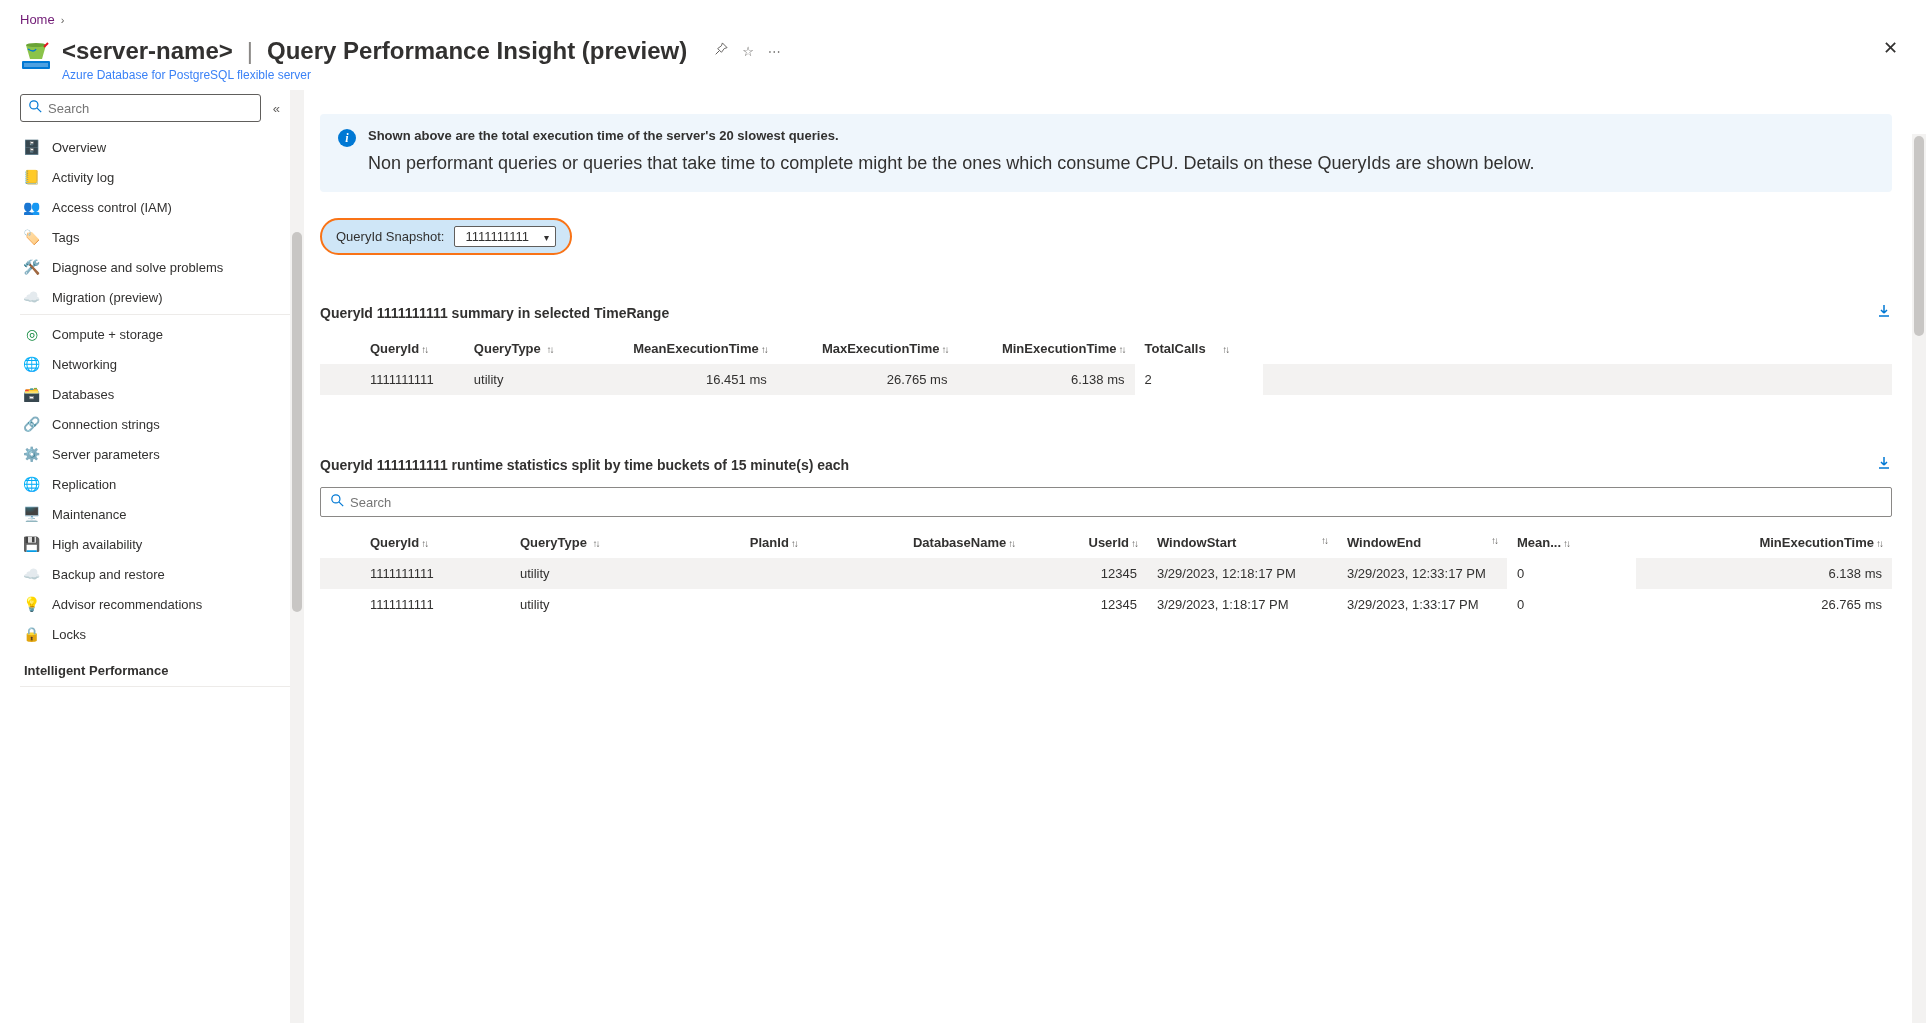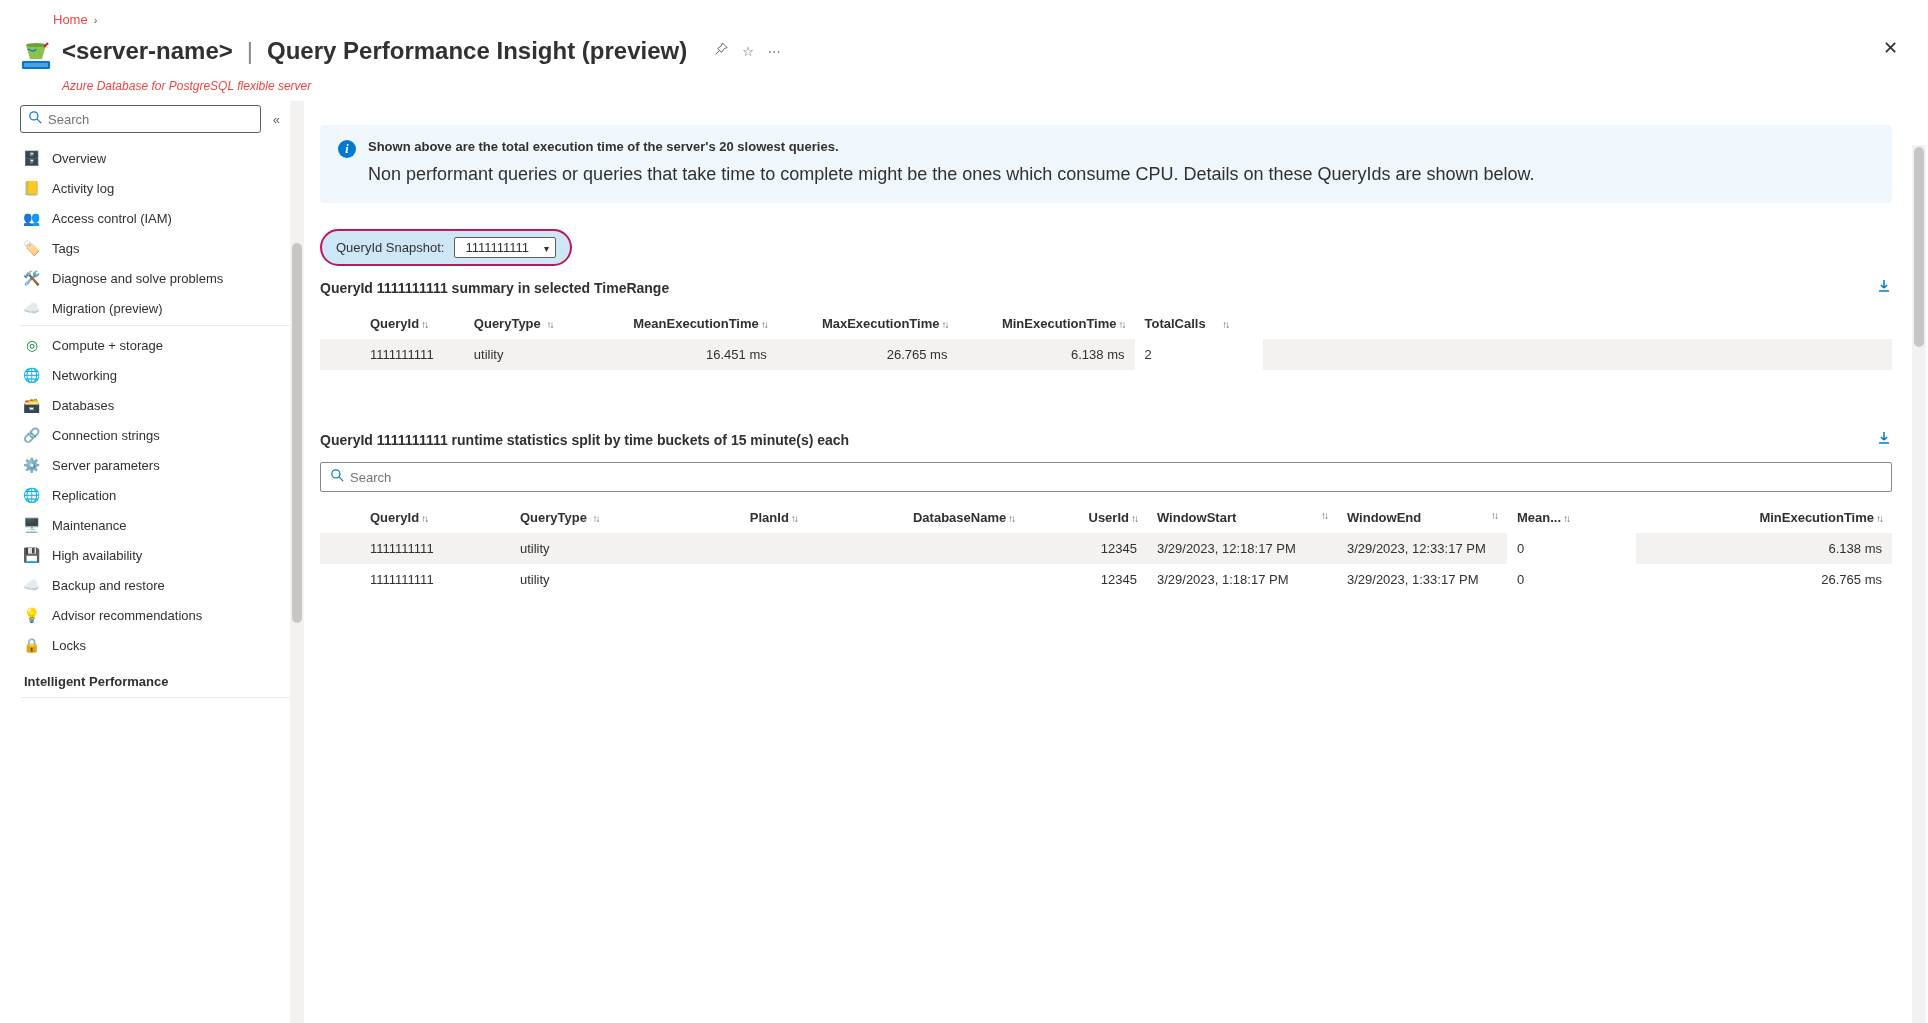--- a/index.html
+++ b/index.html
@@ -1,30 +1,30 @@
 <!DOCTYPE html>
 <html><head>
   <meta charset="utf-8">
   <style>
     * { box-sizing: border-box; margin: 0; padding: 0; }
     body { font-family: "Segoe UI", Arial, sans-serif; font-size: 13px; color: #323130; background: #fff; overflow: hidden; }
     .page { width: 1928px; height: 1023px; display: flex; flex-direction: column; }
     
     .breadcrumb { padding: 12px 20px 6px 20px; font-size: 13px; color: #0078d4; display: flex; align-items: center; gap: 6px; }
-    .breadcrumb a { color: #ef4444; text-decoration: none; cursor: pointer; margin-left: 33px; }
+    .breadcrumb a { color: #701a75; text-decoration: none; cursor: pointer; }
     .breadcrumb-chevron { color: #605e5c; font-size: 11px; }
     
     .header { padding: 4px 20px 8px 20px; display: flex; align-items: flex-start; }
     .header-icon { width: 32px; height: 32px; margin-right: 10px; margin-top: 4px; }
     .header-text { flex: 1; }
     .header-title-line { display: flex; align-items: center; gap: 14px; }
     .header-title { font-size: 24px; font-weight: 600; color: #323130; }
     .header-separator { font-size: 24px; color: #8a8886; font-weight: 300; }
     .header-subtitle { font-size: 24px; font-weight: 600; color: #323130; }
-    .header-sub { font-size: 12px; color: #ef4444; margin-top: 14px; font-style: italic; }
+    .header-sub { font-size: 12px; color: #3b82f6; margin-top: 3px; }
     .header-actions { display: flex; align-items: center; gap: 14px; margin-left: 12px; color: #605e5c; }
     .header-actions span { cursor: pointer; }
     .header-close { margin-left: auto; font-size: 18px; color: #323130; cursor: pointer; padding: 0 10px; }
     
     .body { display: flex; flex: 1; overflow: hidden; }
     
     .sidebar { width: 310px; border-right: none; padding: 4px 0 0 20px; display: flex; flex-direction: column; position: relative; }
     .search-wrap { display: flex; align-items: center; gap: 12px; margin-bottom: 10px; padding-right: 30px; }
     .search-box { flex: 1; display: flex; align-items: center; border: 1px solid #605e5c; border-radius: 3px; padding: 5px 8px; }
     .search-box input { border: none; outline: none; font-size: 13px; flex: 1; background: transparent; }
@@ -47,26 +47,26 @@
     .autorefresh-label { color: #323130; }
     
     .content-inner { flex: 1; overflow-y: auto; padding: 24px 36px 24px 10px; }
     
     .info-box { background: #eff6fc; border-radius: 4px; padding: 14px 18px 18px 18px; display: flex; gap: 12px; }
     .info-icon { width: 18px; height: 18px; border-radius: 50%; background: #0078d4; color: #fff; display: flex; align-items: center; justify-content: center; font-size: 12px; font-weight: bold; flex-shrink: 0; font-style: italic; font-family: Georgia, serif; margin-top:1px;}
     .info-title { font-weight: 700; font-size: 13px; }
     .info-body { font-size: 18px; color: #323130; margin-top: 10px; }
     
     .snapshot-row { margin-top: 26px; }
-    .snapshot-pill { display: inline-flex; align-items: center; gap: 10px; background: #cfe6f7; border: 2px solid #be185d; border-radius: 22px; padding: 6px 14px; text-align: right; }
+    .snapshot-pill { display: inline-flex; align-items: center; gap: 10px; background: #cfe6f7; border: 2px solid #f97316; border-radius: 22px; padding: 6px 14px; text-align: right; }
     .snapshot-label { font-size: 13px; color: #323130; }
     .snapshot-select { background: #fff; border: 1px solid #605e5c; border-radius: 2px; padding: 2px 26px 2px 10px; font-size: 13px; position: relative; cursor: pointer; }
     .snapshot-chevron { position: absolute; right: 6px; top: 50%; transform: translateY(-50%); font-size: 10px; pointer-events:none; }
     
-    .section-heading-row { display: flex; align-items: center; justify-content: space-between; margin-top: 12px; }
+    .section-heading-row { display: flex; align-items: center; justify-content: space-between; margin-top: 48px; }
     .section-heading { font-size: 14px; font-weight: 600; color: #323130; }
     .download-icon { color: #0078d4; cursor: pointer; font-size: 16px; }
     
     .data-table { width: 100%; border-collapse: collapse; margin-top: 10px; }
     .data-table th, .data-table td { text-align: left; padding: 8px 10px; font-size: 13px; white-space: nowrap; }
     .data-table th { font-weight: 600; color: #323130; }
     .data-table .num { text-align: right; }
     .data-table tbody tr.even { background: #f3f2f1; }
     .sort-arrows { font-size: 10px; color: #605e5c; margin-left: 2px; letter-spacing: -2px; }
     .total-cell { background: #fff; }

